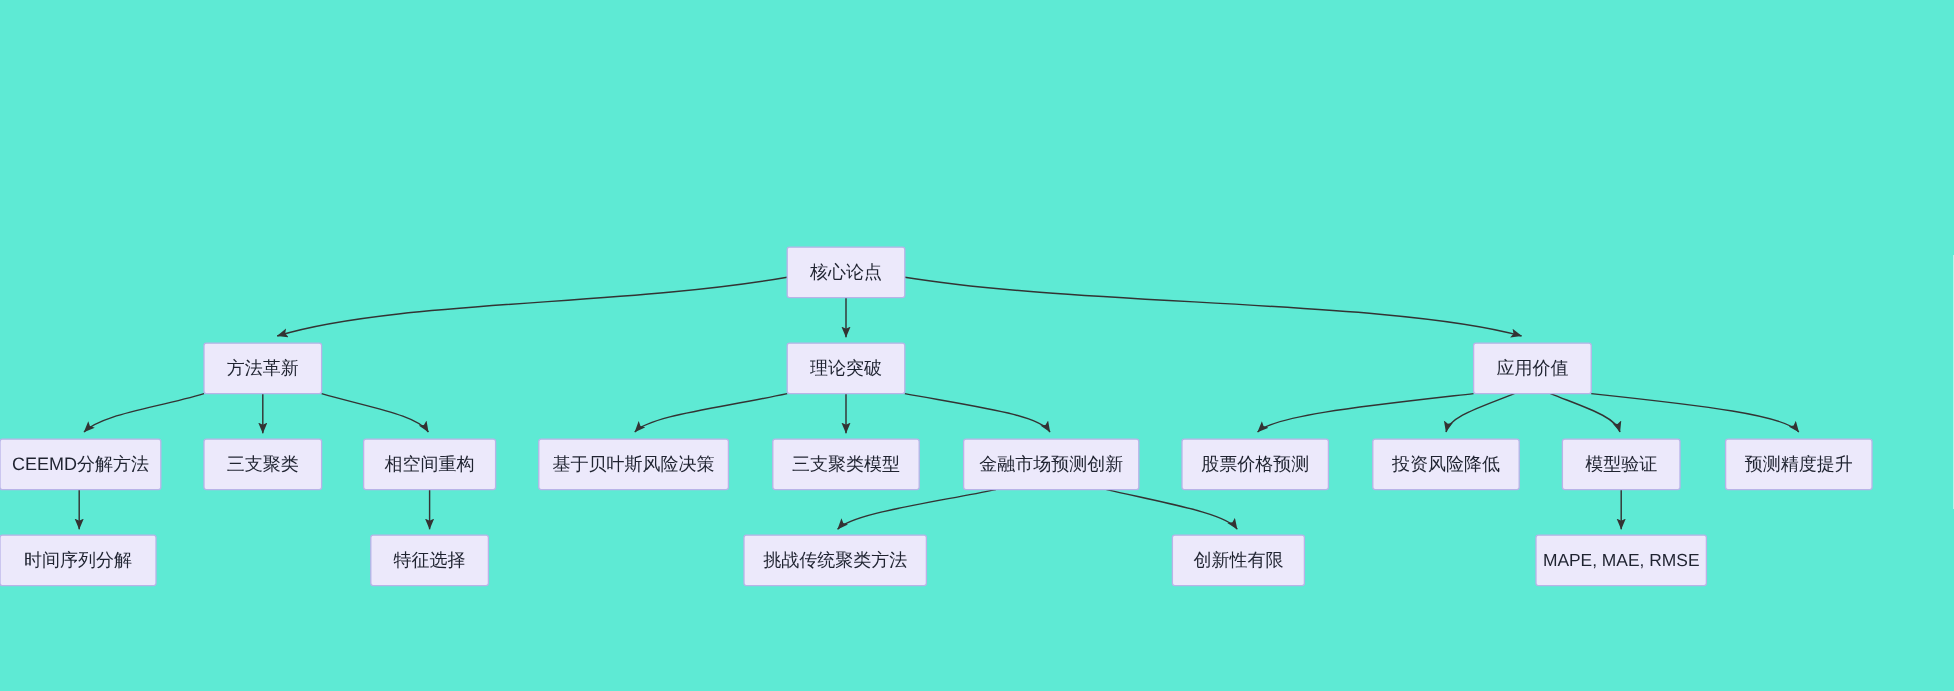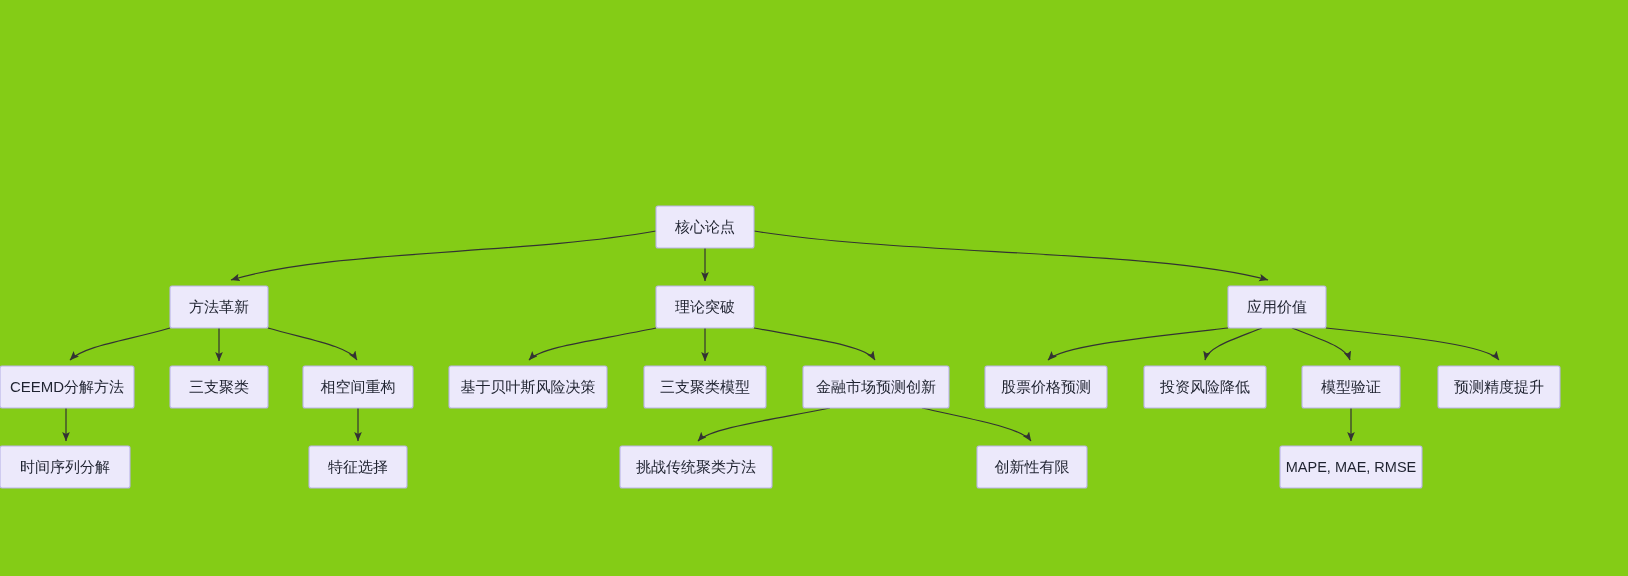--- a/index.html
+++ b/index.html
@@ -10,21 +10,21 @@
   body {
     width: 1628px;
     height: 576px;
     font-family: "Liberation Sans", "DejaVu Sans", sans-serif;
     overflow: hidden;
   }
   #diagram-root {
     position: relative;
     width: 1628px;
     height: 576px;
-    background: #84cc16;
+    background: #5eead4;
   }
   svg#flow-svg {
     position: absolute;
     left: 0;
     top: 0;
     width: 1628px;
     height: 576px;
     display: block;
   }
   .edge-path {

